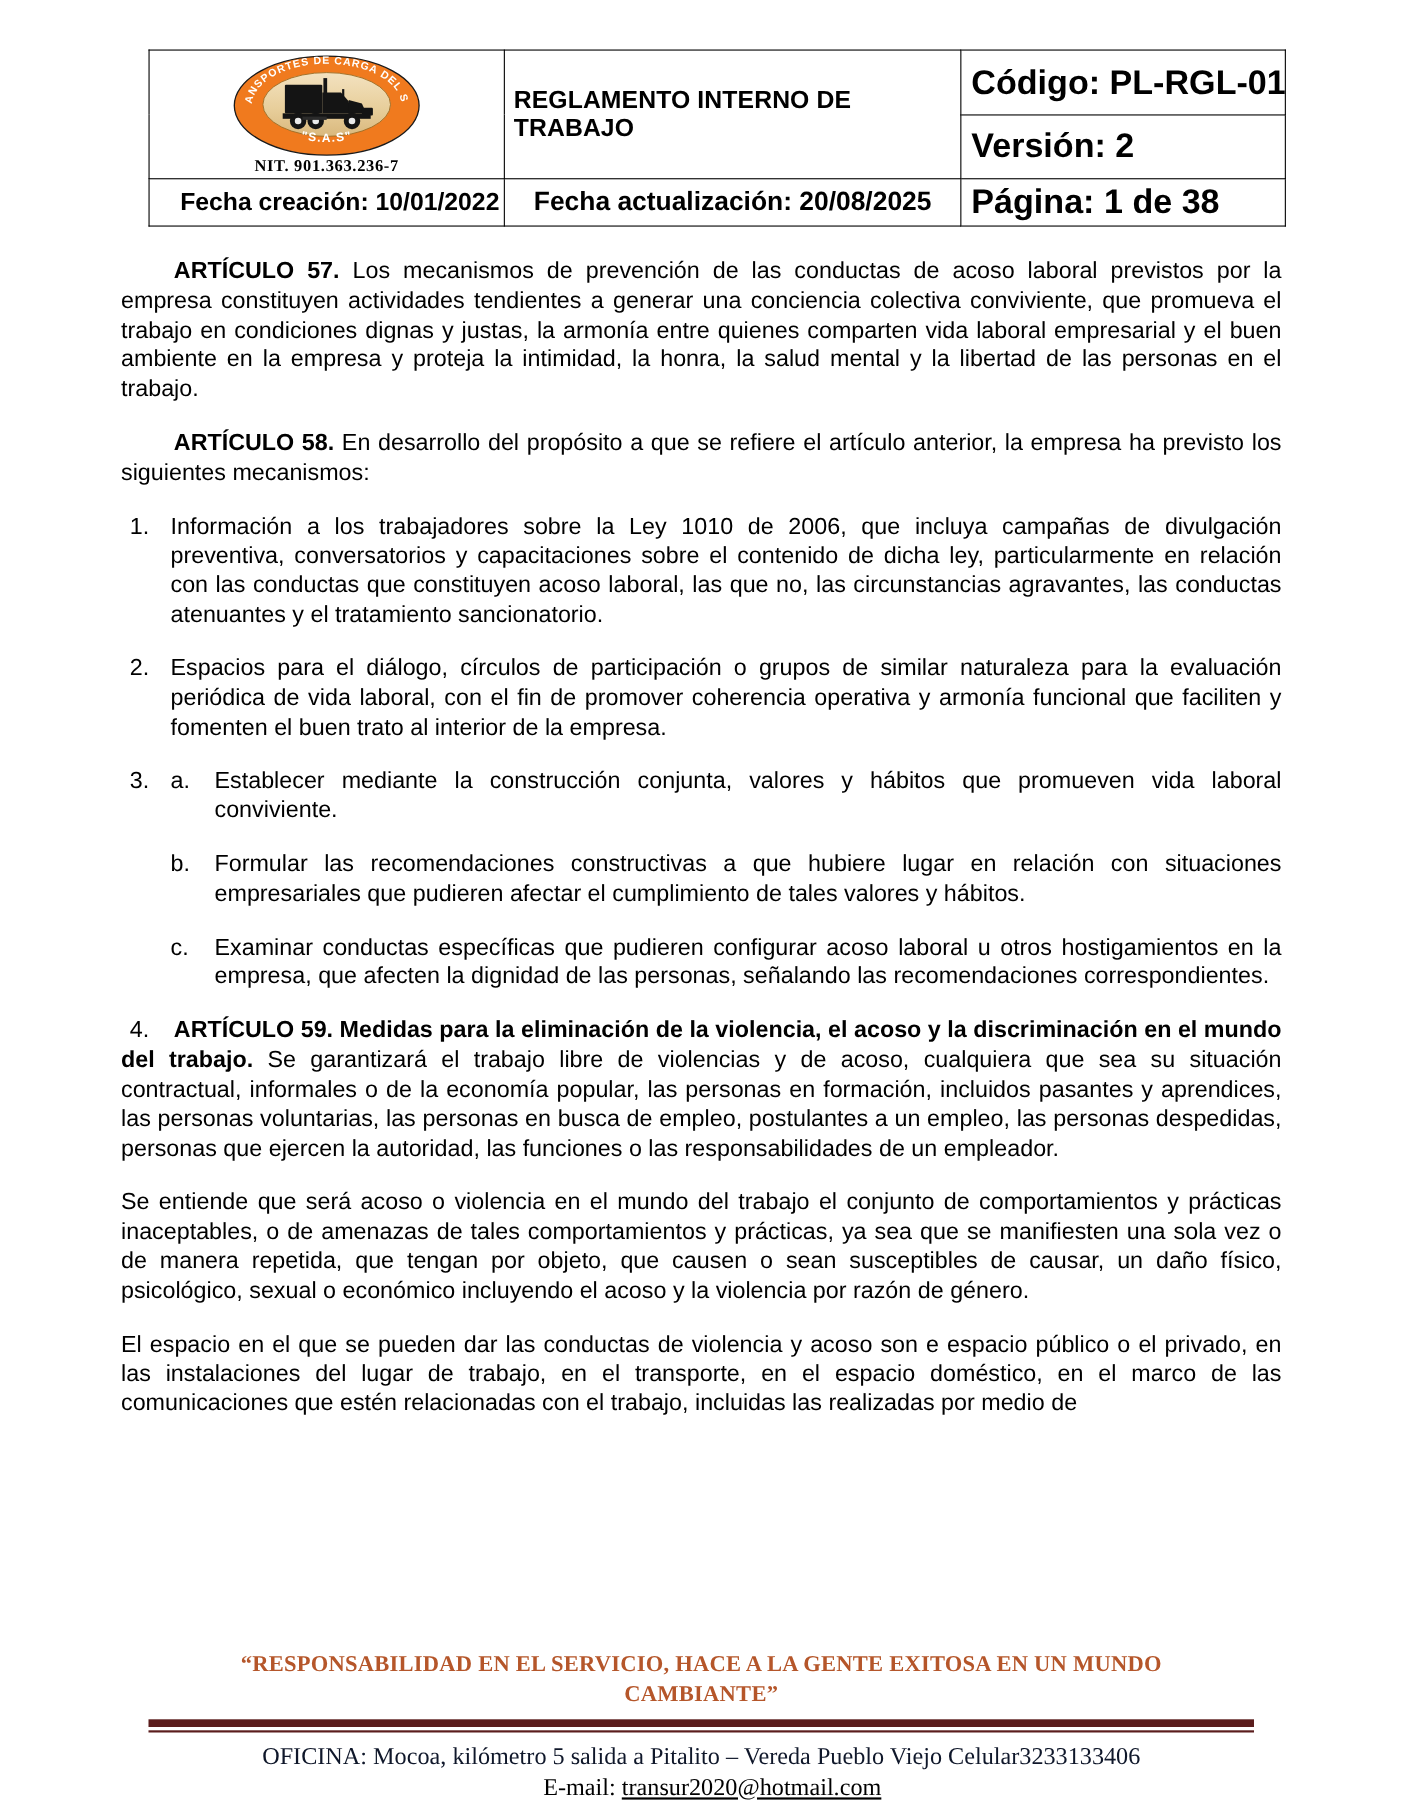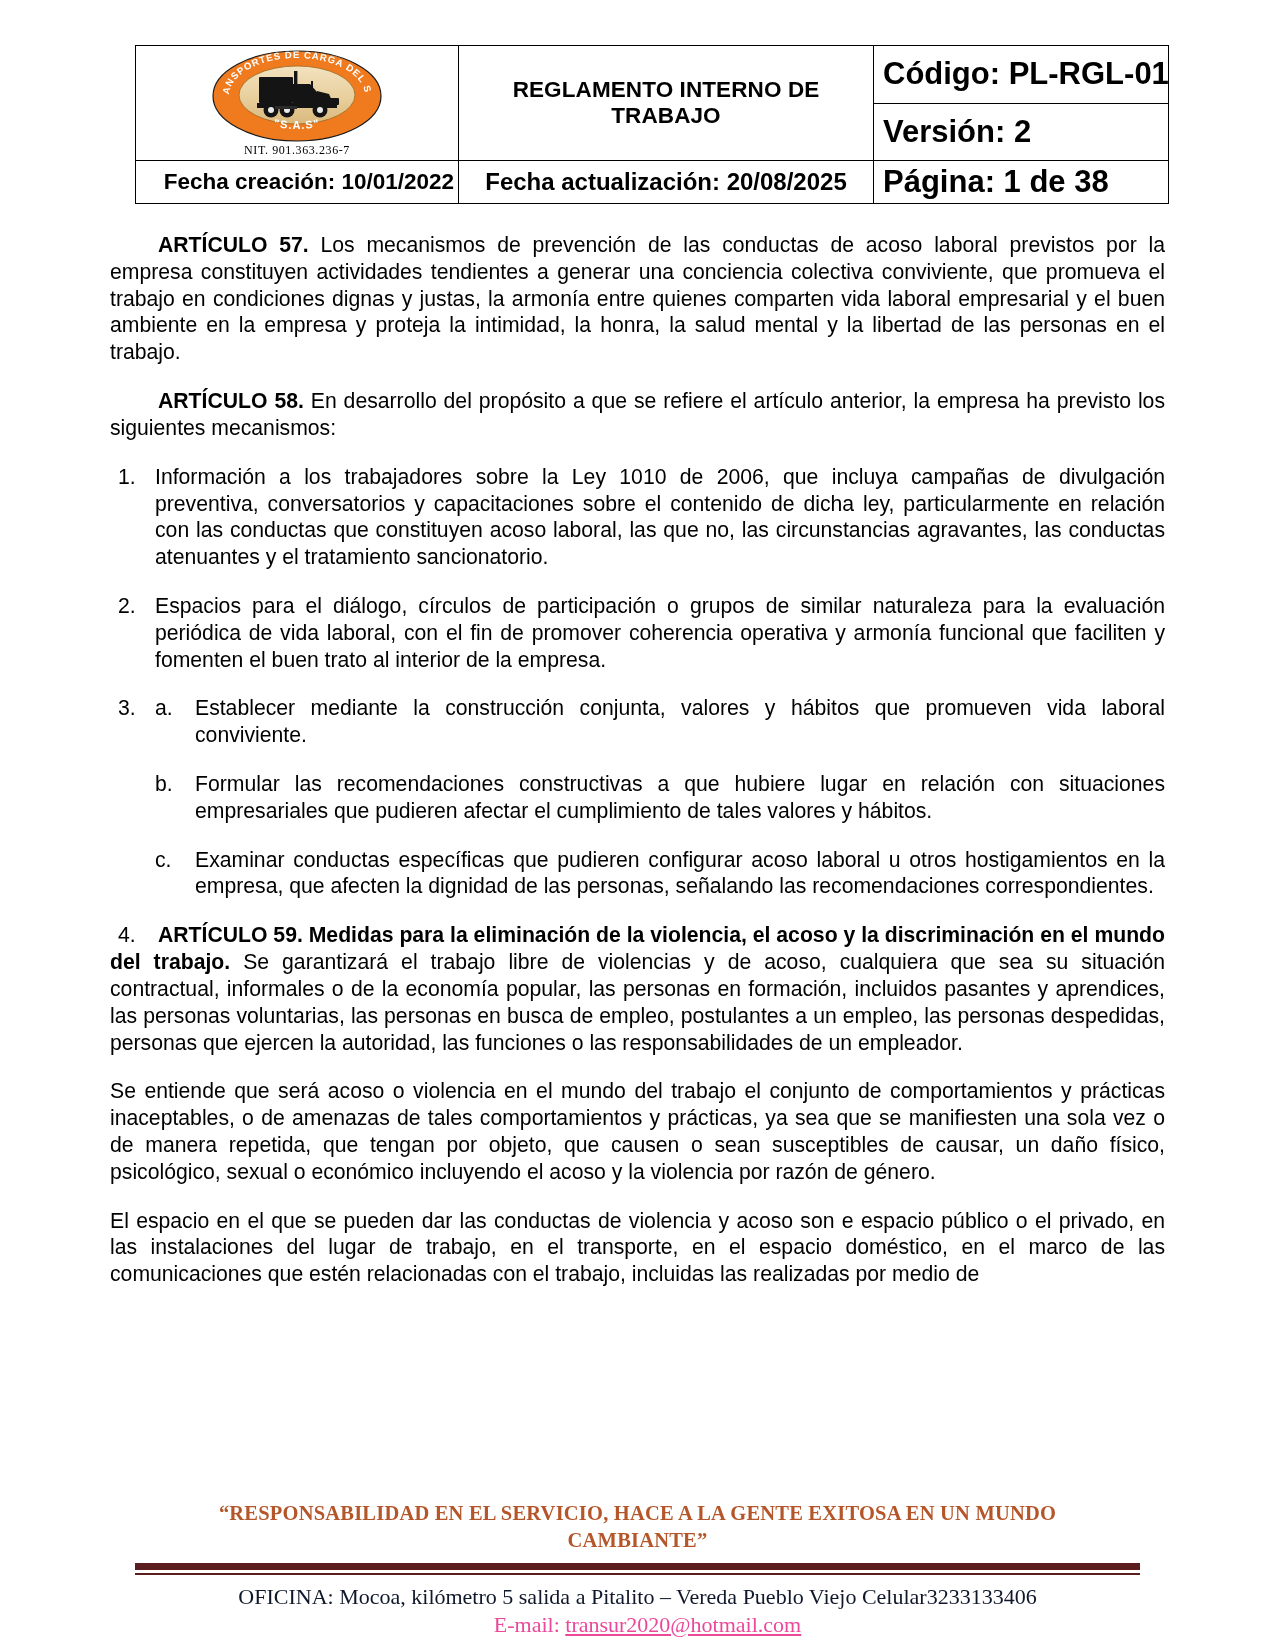--- a/index.html
+++ b/index.html
@@ -40,21 +40,20 @@
     padding: 0;
     vertical-align: middle;
   }
   .cell-logo {
     width: 322px;
     text-align: center;
     padding: 4px 0 2px 0 !important;
   }
   .cell-title {
     width: 398px;
-    text-align: center;
     font-weight: bold;
     font-size: 22.5px;
     line-height: 1.14;
     letter-spacing: 0.1px;
     padding: 3px 8px !important;
   }
   .cell-codigo, .cell-version, .cell-pagina {
     width: 285px;
     font-weight: bold;
     font-size: 31px;
@@ -84,22 +83,22 @@
     justify-content: center;
   }
   .logo-oval {
     position: relative;
     width: 172px;
     height: 92px;
   }
   .logo-oval svg { display: block; }
   .logo-nit {
     font-family: "Liberation Serif", serif;
-    font-weight: normal;
-    font-size: 12px;
+    font-weight: bold;
+    font-size: 15px;
     letter-spacing: 0.6px;
     margin-top: 1px;
     color: #000;
   }
 
   
   .content {
     padding: 0 110px 0 110px;
     box-sizing: border-box;
     margin-top: 28px;
@@ -196,21 +195,21 @@
     font-family: "Liberation Serif", serif;
     font-size: 22px;
     line-height: 1.25;
     color: #0f172a;
     margin-top: 8px;
   }
   .footer-email-line {
     font-family: "Liberation Serif", serif;
     font-size: 22px;
     line-height: 1.25;
-    color: #ec4899;
+    color: #000000;
     margin-left: 20px;
   }
   .footer-email-line .email {
     text-decoration: underline;
   }
 </style>
 </head>
 <body>
 
 <div class="page">

